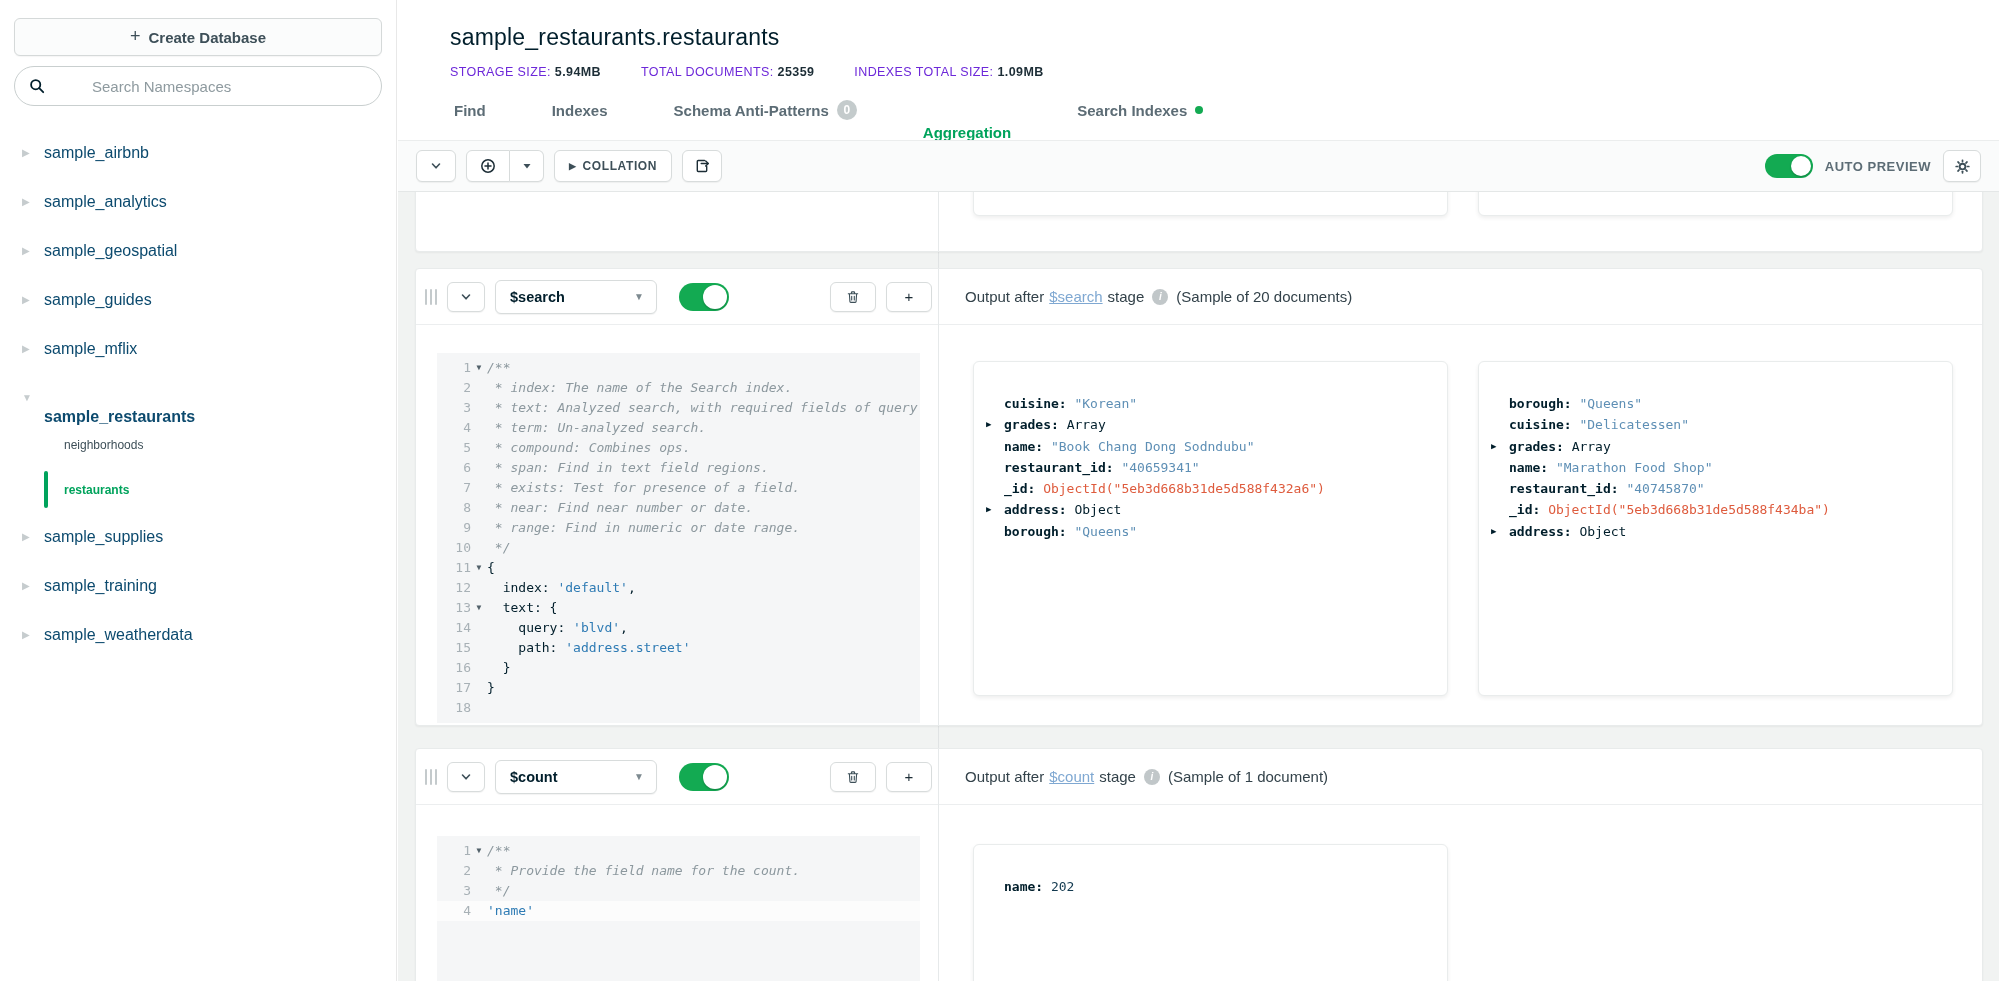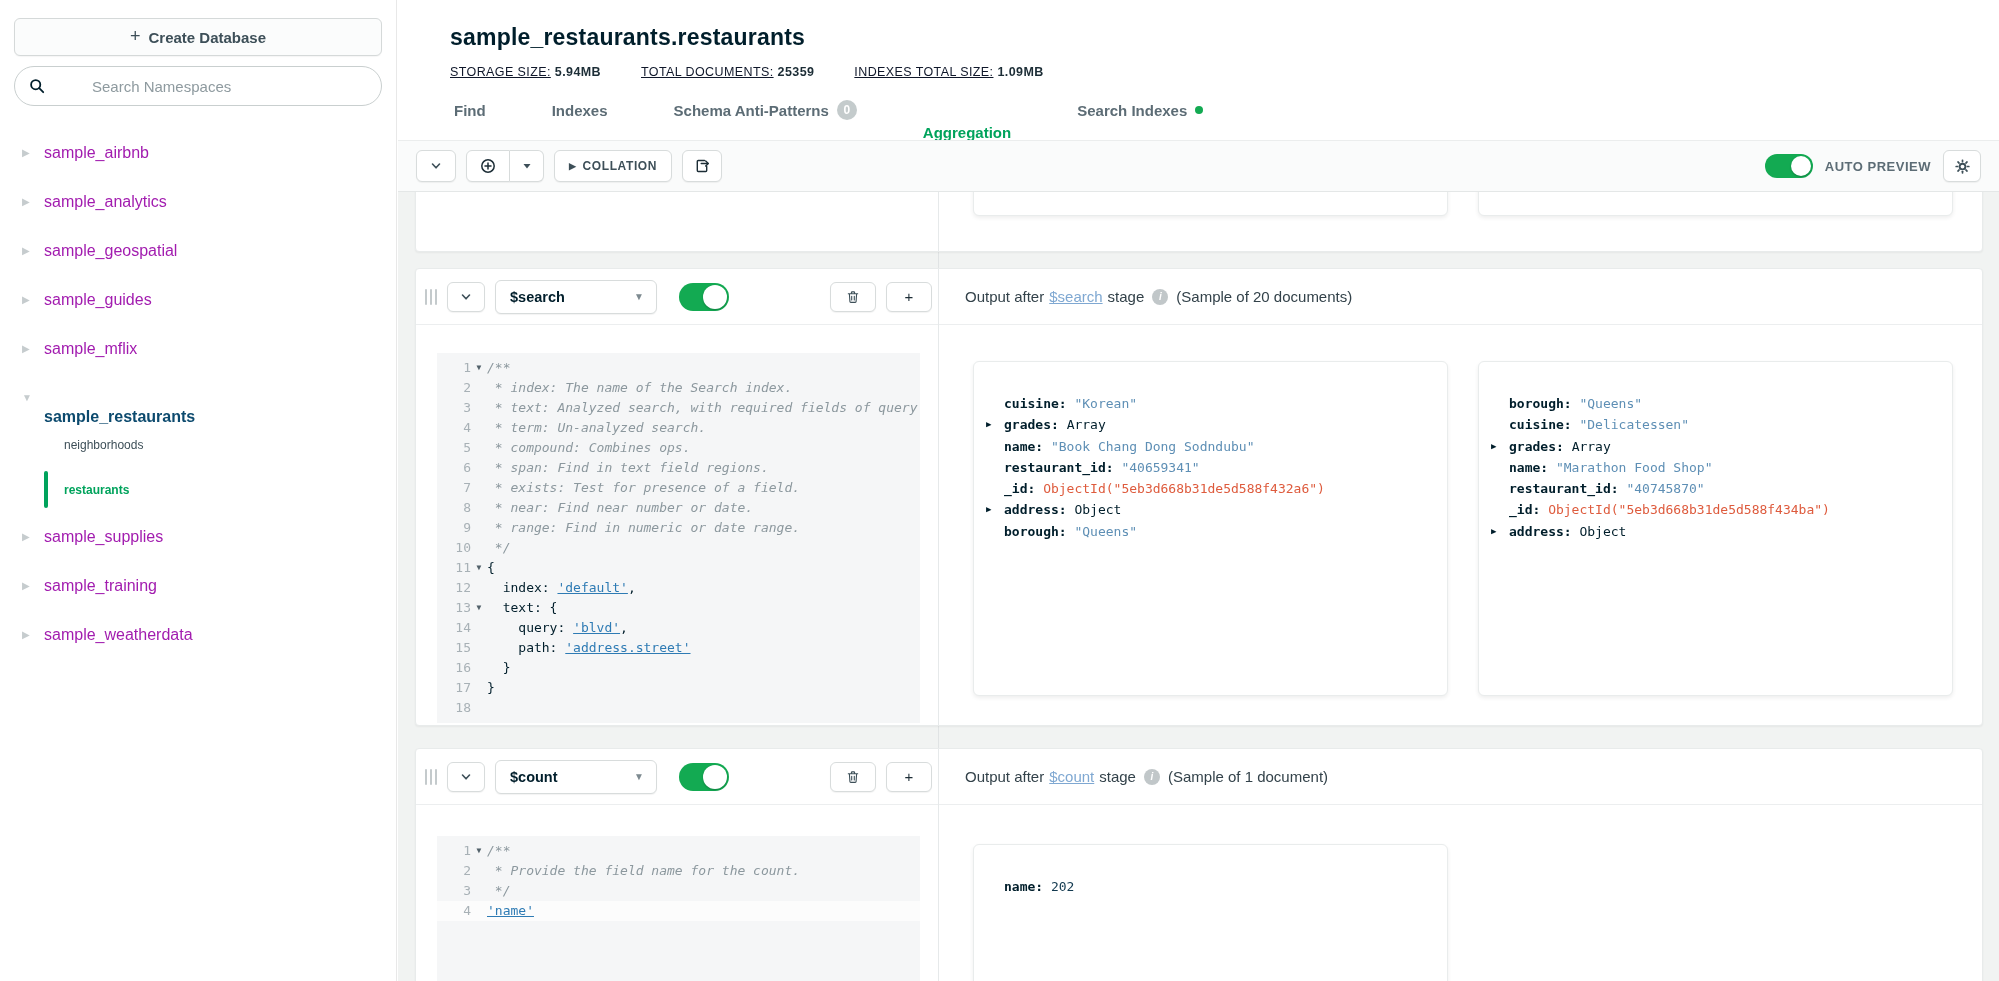--- a/index.html
+++ b/index.html
@@ -17,33 +17,33 @@
   .create-plus{font-weight:400;font-size:18px;line-height:1;margin-top:-2px;}
   .ns-search{position:absolute;left:14px;right:14px;top:66px;height:40px;
       border:1px solid #C9CFCF;border-radius:20px;background:#fff;
       display:flex;align-items:center;padding:0 14px;gap:10px;}
   .ns-search input{border:none;outline:none;flex:1;font-size:15px;color:#3D4F58;
       font-family:"Liberation Sans",sans-serif;background:transparent;margin-left:35px;}
   .ns-search input::placeholder{color:#8E9A9F;}
   .db-list{position:absolute;left:0;right:0;top:128px;}
   .db-item{height:49px;display:flex;align-items:center;padding-left:22px;cursor:pointer;}
   .db-caret{width:22px;font-size:10px;color:#C6CCCE;flex:none;}
-  .db-label{font-size:16px;color:#a21caf;}
+  .db-label{font-size:16px;color:#0c4a6e;}
   .db-item.active .db-label{color:#0c4a6e;font-weight:700;margin-top:38px;}
   .coll-item{height:45px;display:flex;align-items:center;padding-left:64px;cursor:pointer;position:relative;}
   .coll-label{font-size:12px;color:#3D4F58;}
   .coll-item.active .coll-label{color:#00A35C;font-weight:700;}
   .coll-item.active::before{content:"";position:absolute;left:44px;top:4px;bottom:4px;width:4px;
       background:#00A35C;border-radius:2px;}
 
   
   .main{position:absolute;left:398px;top:0;width:1601px;height:981px;}
-  .page-title{padding:24px 0 0 52px;font-size:23px;font-weight:700;color:#001E2B;letter-spacing:.2px;}
+  .page-title{padding:24px 0 0 52px;font-size:23px;font-weight:400;color:#001E2B;letter-spacing:.2px;}
   .stats-row{display:flex;gap:40px;padding:14px 0 0 52px;font-size:12.5px;letter-spacing:.4px;}
-  .stat .stat-label{color:#0f172a;font-weight:400;text-decoration:underline;}
+  .stat .stat-label{color:#6d28d9;font-weight:400;}
   .stat .stat-value{color:#1C2D36;font-weight:700;margin-left:4px;}
   .tabs-row{display:flex;gap:66px;padding:18px 0 0 56px;align-items:center;height:44px;}
   .tab{font-size:15px;font-weight:600;color:#5C6C75;display:flex;align-items:center;gap:8px;cursor:pointer;}
   .tab.active{color:#00A35C;font-weight:700;margin-top:44px;}
   .tab .tab-badge{width:20px;height:20px;border-radius:50%;background:#C4CBCC;color:#fff;
       font-size:12px;display:flex;align-items:center;justify-content:center;font-weight:700;}
   .tab .tab-dot{width:8px;height:8px;border-radius:50%;background:#13AA52;}
 
   
   .pipeline-toolbar{position:absolute;left:0;right:0;top:140px;height:52px;background:#FAFBFB;
@@ -92,21 +92,21 @@
 
   
   .code-editor{position:absolute;left:21px;right:18px;background:#F5F6F7;overflow:hidden;
       font-family:"DejaVu Sans Mono",monospace;font-size:13px;line-height:20px;padding:5px 0;}
   .code-line{display:flex;white-space:pre;}
   .code-line.active{background:rgba(255,255,255,0.65);}
   .ln{width:34px;text-align:right;color:#A8B1B6;flex:none;}
   .fold{width:16px;flex:none;text-align:center;font-size:8px;color:#52616A;line-height:20px;}
   .cm{color:#8C989E;font-style:italic;}
   .pln{color:#001E2B;}
-  .str{color:#2E7BB4;text-decoration:underline;}
+  .str{color:#2E7BB4;}
 
   
   .out-header{height:56px;display:flex;align-items:center;border-bottom:1px solid #ECEEEF;
       padding-left:26px;font-size:15px;color:#33424A;gap:5px;}
   .out-link{color:#7FA8D2;text-decoration:underline;cursor:pointer;}
   .info-icon{width:16px;height:16px;border-radius:50%;background:#C1C7C9;color:#fff;
       font-size:10px;font-weight:700;display:flex;align-items:center;justify-content:center;
       margin:0 3px;font-style:italic;}
   .cards{position:absolute;left:0;right:0;top:56px;bottom:0;}
   .doc-card{position:absolute;width:475px;background:#fff;border:1px solid #E9ECEC;border-radius:6px;

